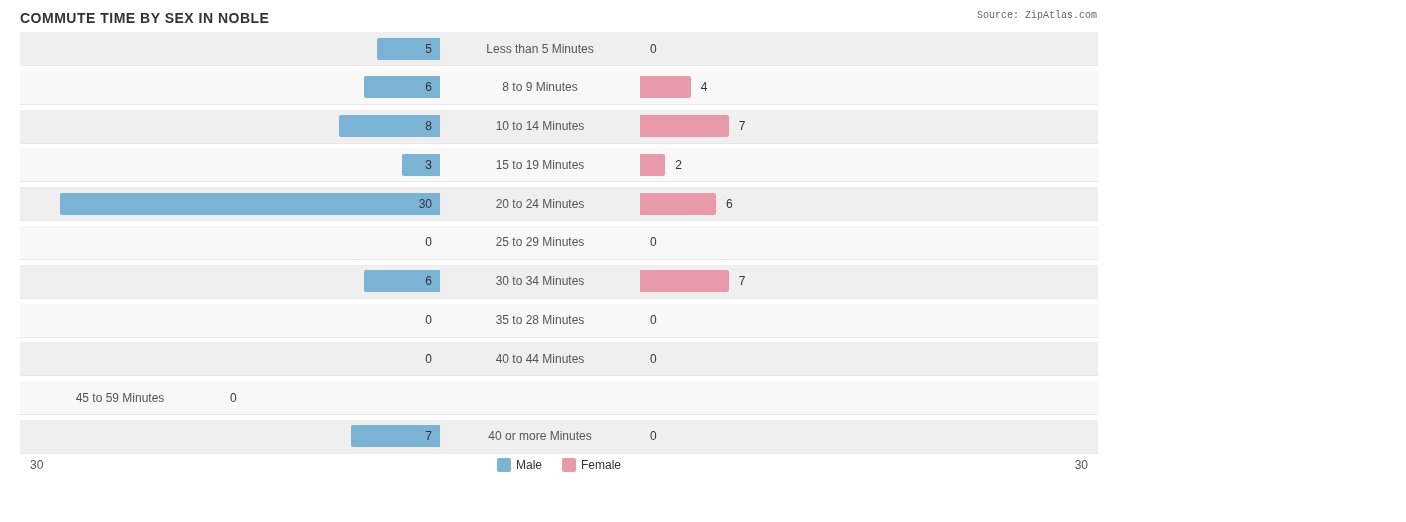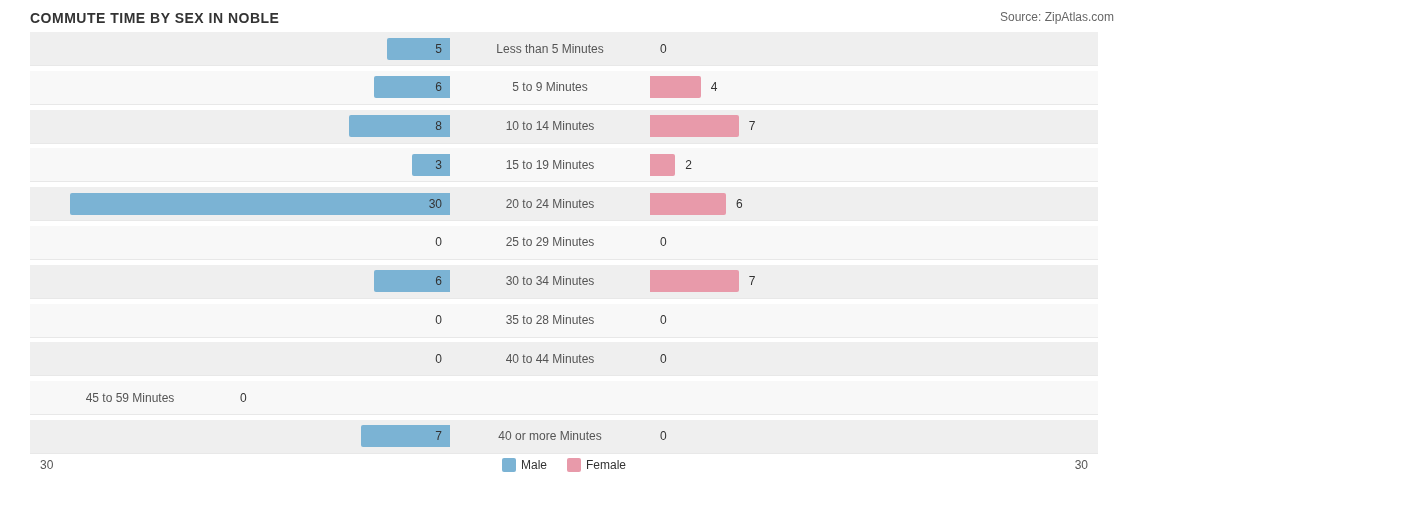--- a/index.html
+++ b/index.html
@@ -6,37 +6,38 @@
     body {
       width: 1406px;
       height: 522px;
       background: #fff;
       font-family: Arial, sans-serif;
       overflow: hidden;
     }
     .chart-container {
       width: 1118px;
       height: 522px;
-      padding: 10px 20px 40px 30px;
+      padding: 10px 20px 40px 20px;
       position: relative;
     }
     .chart-title {
       font-size: 14px;
       font-weight: bold;
       color: #333;
       text-transform: uppercase;
       letter-spacing: 0.5px;
       margin-bottom: 6px;
     }
     .source {
       position: absolute;
       top: 10px;
-      right: 4px;
-      font-size: 12px;
+      right: 21px;
+      font-size: 10px;
       color: #666;
+      font-family: Liberation Mono, monospace;
     }
     .chart-area {
       width: 100%;
       height: calc(100% - 50px);
       display: flex;
       flex-direction: column;
       justify-content: space-between;
     }
     .row {
       display: flex;
@@ -154,21 +155,21 @@
     <div class="right-section">
       <div class="female-bar" style="width:0px; background:#e89aaa;"></div>
       <span class="right-value" style="left:6px;">0</span>
     </div>
   </div>
       <div class="row">
     <div class="left-section">
       <span class="left-value">6</span>
       <div class="male-bar" style="width:76px; background:#7bb3d4;"></div>
     </div>
-    <div class="center-label">5 to 9 Minutes</div>
+    <div class="center-label">8 to 9 Minutes</div>
     <div class="right-section">
       <div class="female-bar" style="width:50.666666666666664px; background:#e89aaa;"></div>
       <span class="right-value" style="left:56.666666666666664px;">4</span>
     </div>
   </div>
       <div class="row">
     <div class="left-section">
       <span class="left-value">8</span>
       <div class="male-bar" style="width:101.33333333333333px; background:#7bb3d4;"></div>
     </div>

